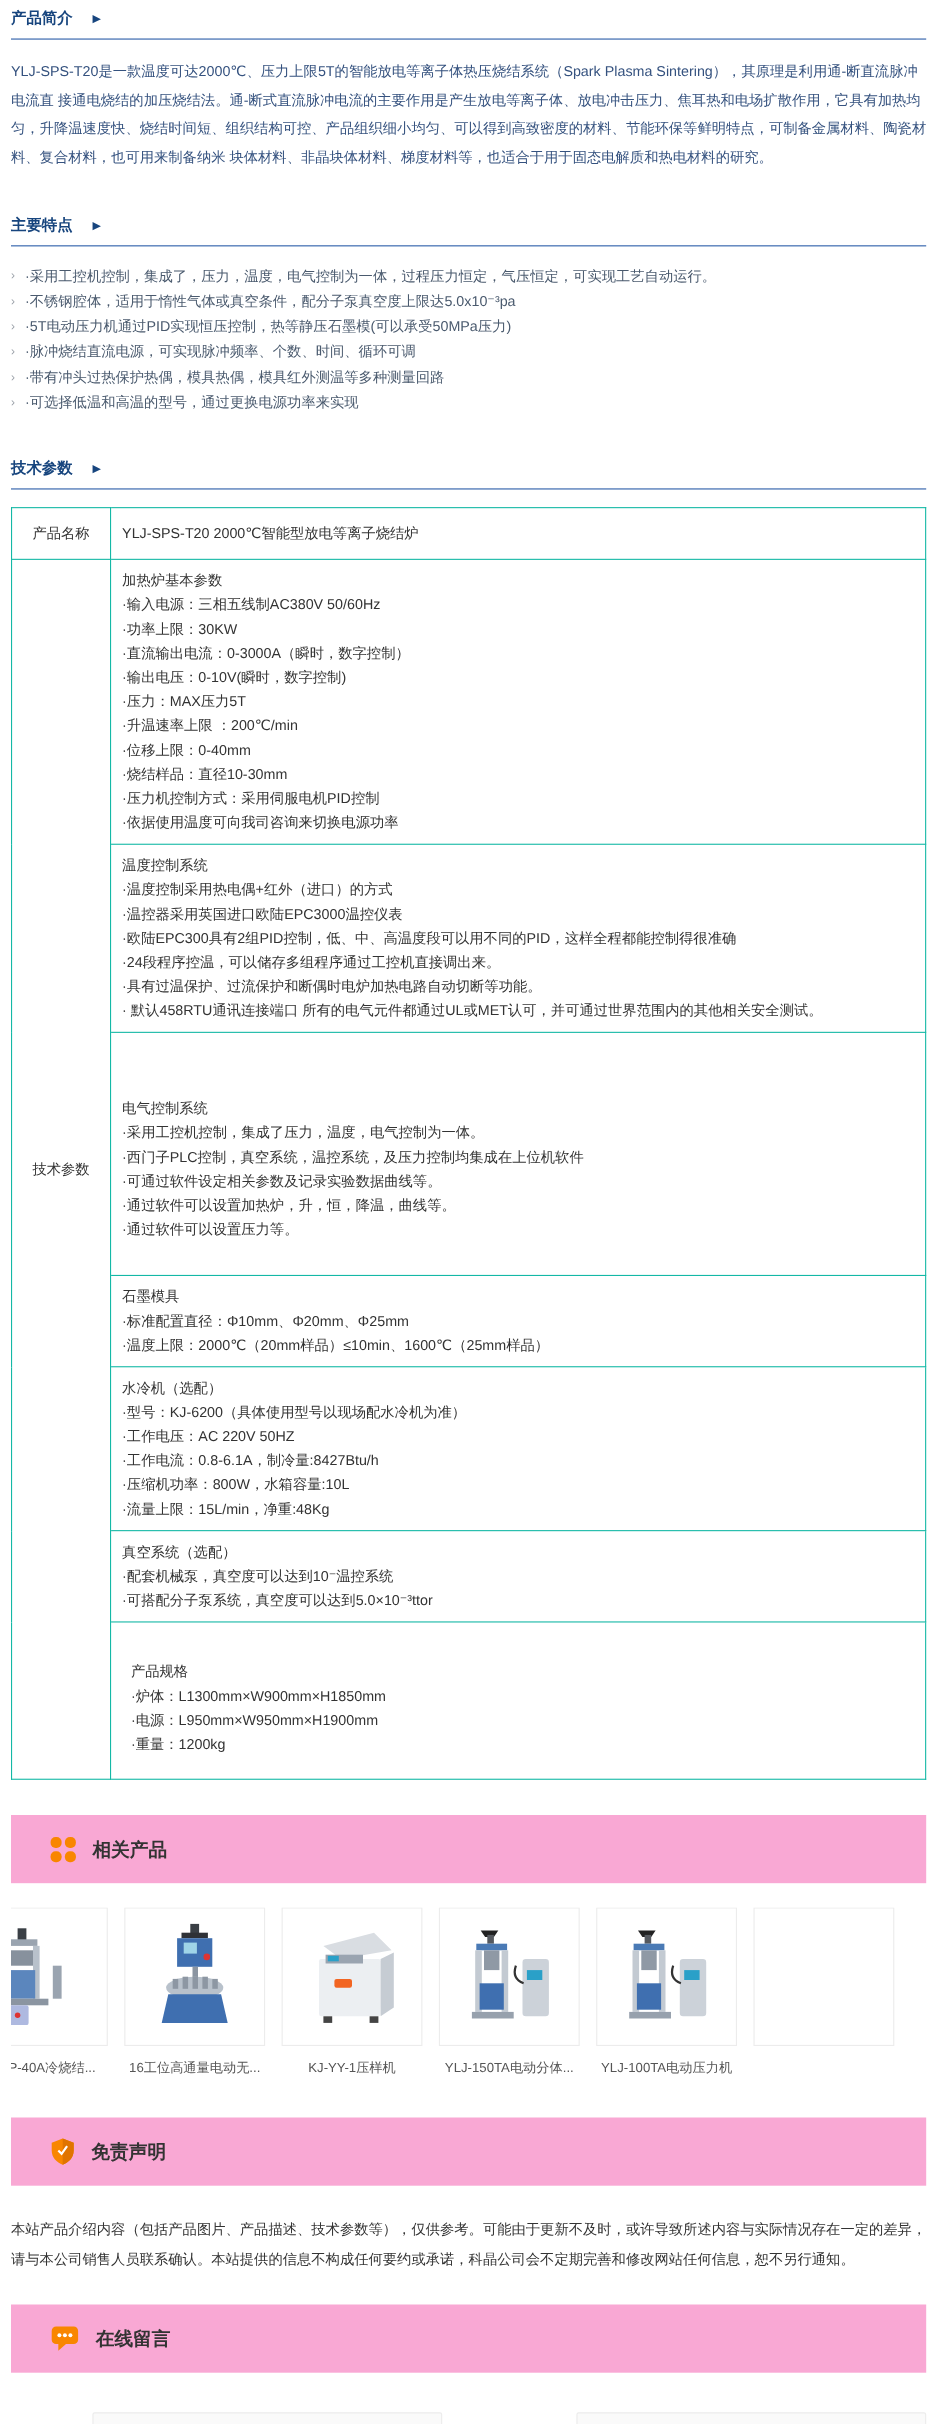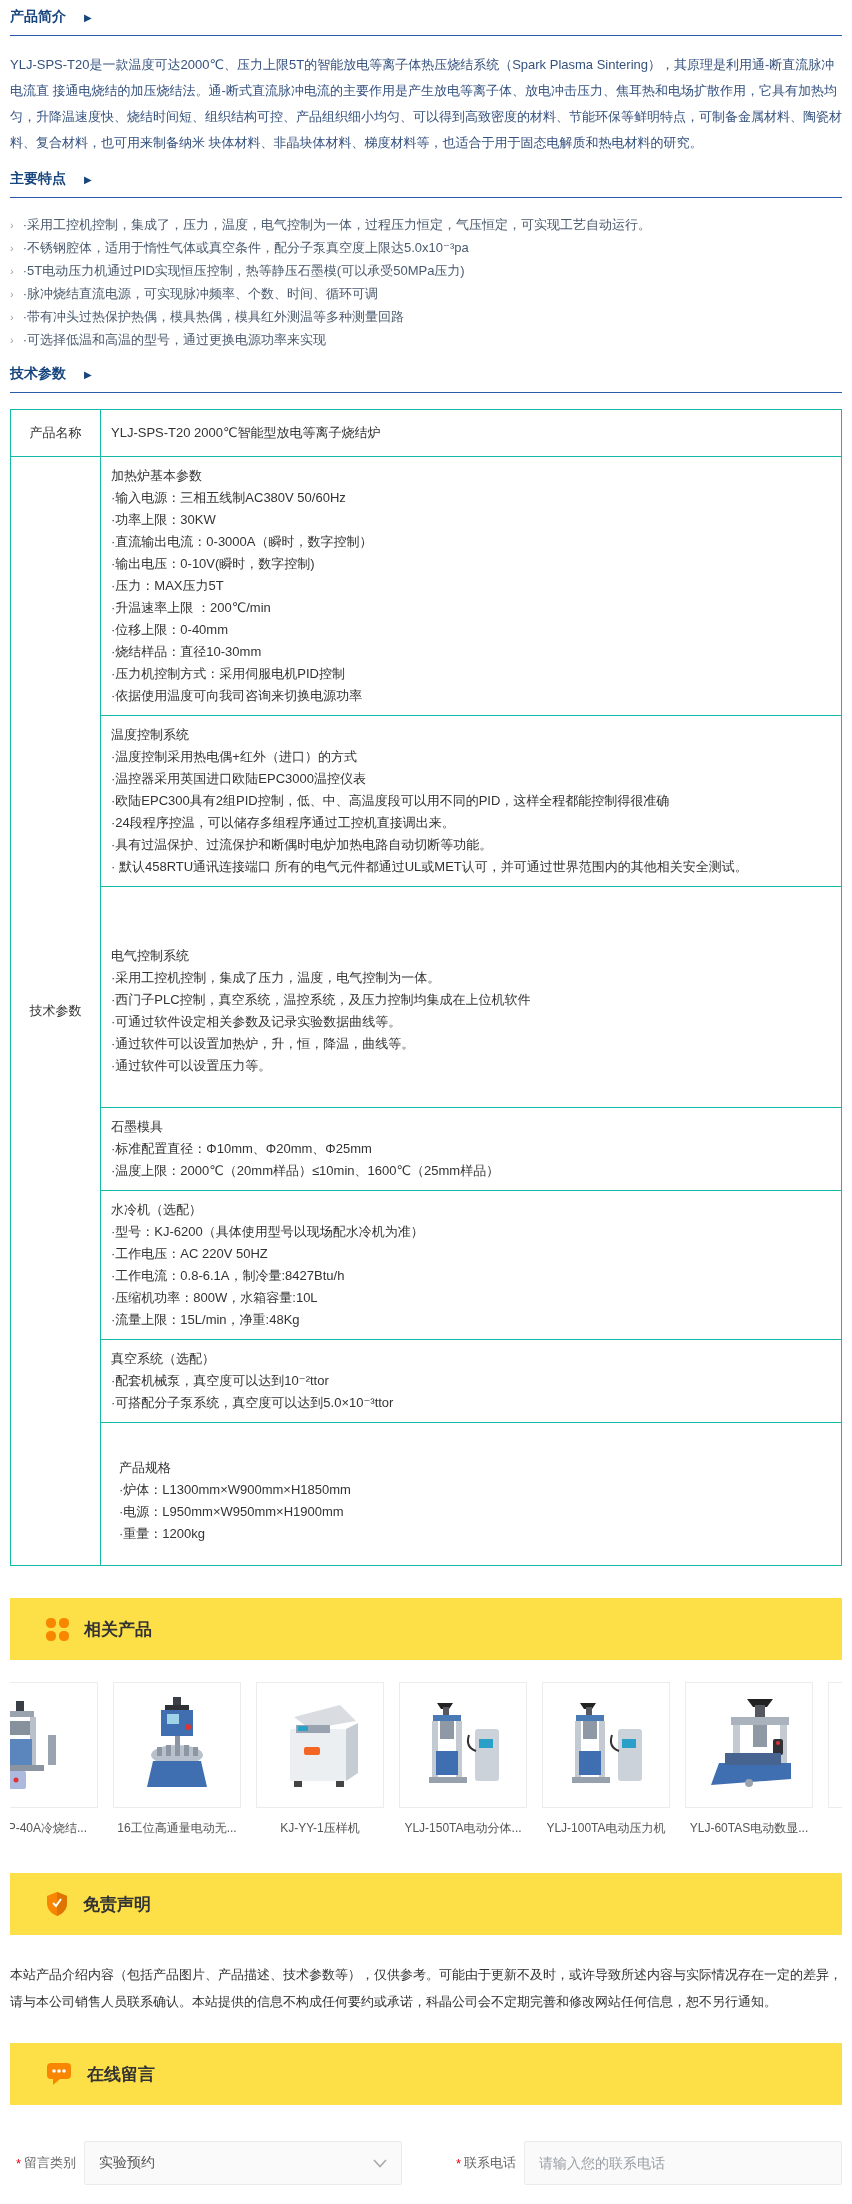--- a/index.html
+++ b/index.html
@@ -7,39 +7,39 @@
   body {
     width:852px; height:2204px; overflow:hidden; background:#fff;
     font-family:"Liberation Sans","DejaVu Sans",sans-serif;
   }
   .wrap { padding:8px 10px 0 10px; }
 
   
   .sec-h { display:flex; align-items:center; gap:18px; color:#17457e; font-size:14px;
            font-weight:bold; border-bottom:1px solid #2a5ca8; padding-bottom:9px; }
   .sec-h .arr { font-size:10px; color:#17457e; }
-  .mt { margin-top:14px; }
+  .mt { margin-top:40px; }
 
   .intro-p { margin:16px 0 0 0; font-size:13px; color:#35527f; line-height:26px; }
 
   .feat-list { margin-top:16px; }
   .feat-item { display:flex; gap:9px; font-size:13px; color:#4a5a6e; line-height:22px; margin-bottom:1px; }
   .feat-item .marker { color:#9aa0a8; font-size:11px; line-height:22px; }
 
   table.specs { margin-top:16px; width:100%; border-collapse:collapse; }
   table.specs td { border:1px solid #14b8a6; font-size:13px; color:#333; vertical-align:middle; }
   td.side { width:90px; text-align:center; }
   td.val  { padding:8px 10px; }
   td.val.name-row { padding:14px 10px; }
   .tline { line-height:22px; white-space:nowrap; }
   tr.g-c td.val { padding-top:58px; padding-bottom:30px;border-radius:22px; }
   tr.g-g td.val { padding-top:34px; padding-left:18px; padding-bottom:20px; }
 
   
-  .bar { margin:0 10px; background:#fde047; height:62px; display:flex; align-items:center;
+  .bar { margin:0 10px; background:#f9a8d4; height:62px; display:flex; align-items:center;
          padding-left:36px; gap:15px;text-align:center; }
   .bar-title { font-size:17px; font-weight:bold; color:#333; }
   .bar.m1 { margin-top:32px; } .bar.m2 { margin-top:36px; } .bar.m3 { margin-top:28px; }
 
   
   .petals { display:grid; grid-template-columns:10px 10px; grid-gap:3px; }
   .petals i { width:10px; height:10px; background:#f98600; border-radius:45%; display:block; }
 
   
   .prow { margin:22px 10px 0; overflow:hidden; }
@@ -181,21 +181,21 @@
             <div class="tline">·工作电压：AC 220V 50HZ</div>
             <div class="tline">·工作电流：0.8-6.1A，制冷量:8427Btu/h</div>
             <div class="tline">·压缩机功率：800W，水箱容量:10L</div>
             <div class="tline">·流量上限：15L/min，净重:48Kg</div>
           </td>
     </tr>
     <tr>
       <td class="val">
 
       <div class="tline">真空系统（选配）</div>
-            <div class="tline">·配套机械泵，真空度可以达到10⁻²ttor</div>
+            <div class="tline">·配套机械泵，真空度可以达到10⁻温控系统</div>
             <div class="tline">·可搭配分子泵系统，真空度可以达到5.0×10⁻³ttor</div>
           </td>
     </tr>
     <tr class="g-g">
       <td class="val">
 
       <div class="tline">产品规格</div>
             <div class="tline">·炉体：L1300mm×W900mm×H1850mm</div>
             <div class="tline">·电源：L950mm×W950mm×H1900mm</div>
             <div class="tline">·重量：1200kg</div>
@@ -305,38 +305,20 @@
           <rect x="17" y="56" width="22" height="24" fill="#3f6fb0"></rect>
           <rect x="10" y="82" width="38" height="6" fill="#97a1ad"></rect>
           <rect x="56" y="34" width="24" height="52" rx="3" fill="#ccd2d9"></rect>
           <rect x="60" y="44" width="14" height="9" fill="#2aa0c8"></rect>
           <path d="M50 40 Q46 52 57 56" stroke="#333" stroke-width="2" fill="none"></path>
         </svg>
       </div>
       <div class="pname">YLJ-100TA电动压力机</div>
     </div>
 
-    <div class="pcard">
-      <div class="pimg">
-        <svg width="92" height="100" viewBox="0 0 92 100">
-          <path d="M44 4 L70 4 L64 12 L50 12 Z" fill="#222"></path>
-            <rect x="52" y="10" width="10" height="12" fill="#55595f"></rect>
-          <rect x="28" y="22" width="58" height="8" fill="#aab3bd"></rect>
-          <rect x="30" y="30" width="7" height="40" fill="#c3cad2"></rect>
-            <rect x="77" y="30" width="7" height="40" fill="#c3cad2"></rect>
-          <rect x="50" y="30" width="14" height="22" fill="#8f99a5"></rect>
-          <rect x="70" y="44" width="10" height="16" rx="2" fill="#2f3136"></rect>
-            <circle cx="75" cy="48" r="2" fill="#d33"></circle>
-          <path d="M16 68 L88 68 L88 84 L8 90 Z" fill="#3f6fb0"></path>
-          <rect x="22" y="58" width="56" height="12" fill="#46648f"></rect>
-          <circle cx="46" cy="88" r="4" fill="#9aa4b0"></circle>
-        </svg>
-      </div>
-      <div class="pname">YLJ-60TAS电动数显...</div>
-    </div>
 
     <div class="pcard">
       <div class="pimg">
         
       </div>
     </div>
 
   </div>
 </div>
 

